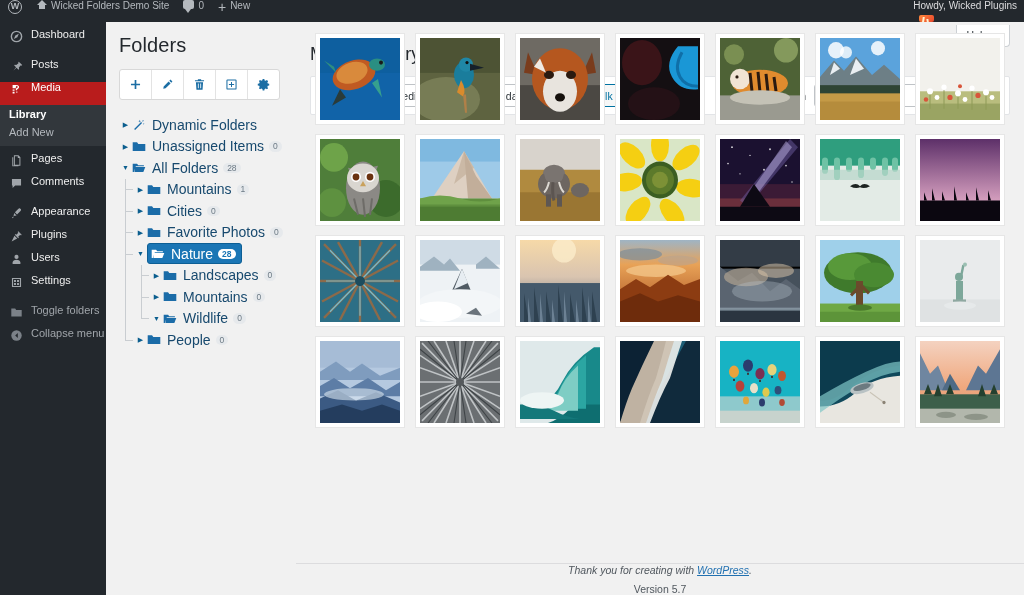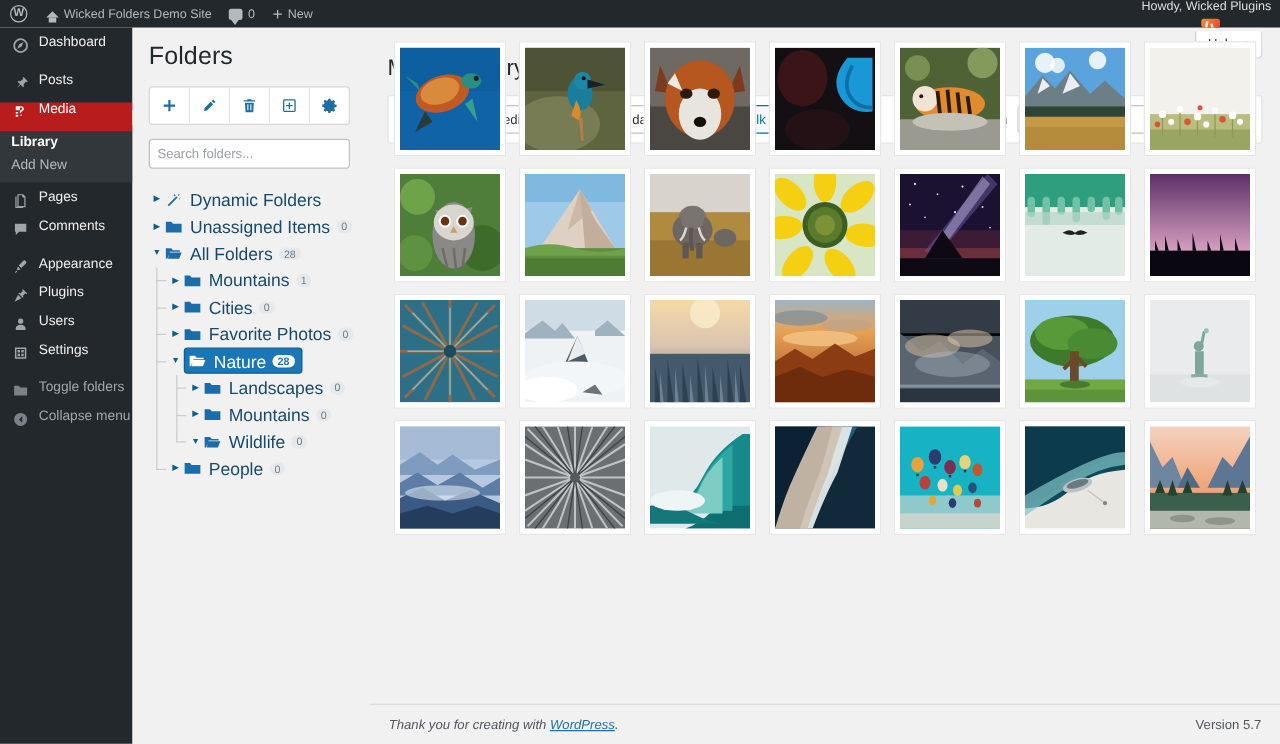--- a/index.html
+++ b/index.html
@@ -12,21 +12,21 @@
 
   
   #adminbar {
     position: absolute; top: 0; left: 0; width: 1024px; height: 22px;
     background: #23282d; color: #b4b9be;
     display: flex; align-items: center;
     font-size: 10px;
     z-index: 50;
   }
   .ab-item {
-    display: flex; align-items: center; gap: 4px;
+    display: flex; gap: 4px;
     height: 22px; padding: 0 7px; color: #b4b9be; white-space: nowrap;
   }
   .ab-item.logo { padding: 0 8px; }
   .ab-right { margin-left: auto; display: flex; align-items: center; }
   .wp-logo { width: 14px; height: 14px; border-radius: 50%; border: 1.5px solid #b4b9be; position: relative; }
   .wp-logo::before { content: "W"; position: absolute; inset: 0; font-size: 9px; text-align: center; line-height: 11px; font-weight: bold; }
   .home-ico { width: 0; height: 0; border-left: 5px solid transparent; border-right: 5px solid transparent; border-bottom: 5px solid #b4b9be; position: relative; }
   .home-ico::after { content: ""; position: absolute; left: -3px; top: 5px; width: 6px; height: 4px; background: #b4b9be; }
   .comment-ico { width: 11px; height: 9px; background: #b4b9be; border-radius: 2px; position: relative; }
   .comment-ico::after { content: ""; position: absolute; left: 2px; top: 9px; border-left: 3px solid transparent; border-right: 3px solid transparent; border-top: 4px solid #b4b9be; }
@@ -163,21 +163,21 @@
     border: 1px solid #e6e6e6; padding: 4px;
   }
   .ph { width: 100%; height: 100%; overflow: hidden; position: relative; }
   .ph svg { display: block; width: 100%; height: 100%; }
 
   
   #footer {
     position: absolute; left: 0; right: 0; bottom: 0; height: 32px;
     border-top: 1px solid #dcdcde;
     display: flex; align-items: center; justify-content: space-between;
-    padding: 0 15px; font-size: 10.5px; color: #50575e; font-style: italic;
+    padding: 0 15px; font-size: 10.5px; color: #50575e; font-style: italic; flex-direction: column;
   }
   #footer a { color: #2271b1; }
   #version-text { font-style: normal; }
 </style>
 </head>
 <body>
 
 <div id="adminbar">
   <div class="ab-item logo">
     <span class="wp-logo"></span>
@@ -338,21 +338,20 @@
         </svg>
     </div>
     <div class="ftb-btn">
       <svg width="13" height="13" viewBox="0 0 20 20" fill="#1c6ea4">
           <path d="M10 6.6A3.4 3.4 0 1010 13.4 3.4 3.4 0 0010 6.6zm0 2a1.4 1.4 0 110 2.8 1.4 1.4 0 010-2.8z"></path>
           <path d="M8.7 1.5h2.6l.4 2.2 1.7.7 1.9-1.2 1.8 1.8-1.2 1.9.7 1.7 2.2.4v2.6l-2.2.4-.7 1.7 1.2 1.9-1.8 1.8-1.9-1.2-1.7.7-.4 2.2H8.7l-.4-2.2-1.7-.7-1.9 1.2-1.8-1.8 1.2-1.9-.7-1.7-2.2-.4V8.7l2.2-.4.7-1.7L2.9 4.7l1.8-1.8 1.9 1.2 1.7-.7.4-1.9z"></path>
         </svg>
     </div>
   </div>
 
-  <input id="folder-search" type="text" placeholder="Search folders..." style="">
 
   <div id="folder-tree">
 
     <div class="tree-row">
       <span class="tw">▶</span>
       <span class="fico">
         <svg width="14" height="12" viewBox="0 0 20 16" fill="#1b6ca8">
             <path d="M16 1l-1.4 1.4 1 1L16.6 2 16 1zM13 3.6L3 13.6l1.4 1.4L14.4 5 13 3.6zM17.6 5.5l-1.9.5.5 1.9.5-1.9 1.9-.5zM11 .6l-.4 1.5-1.5.4 1.5.4.4 1.5.4-1.5 1.5-.4-1.5-.4L11 .6z"></path>
           </svg>
       </span>

